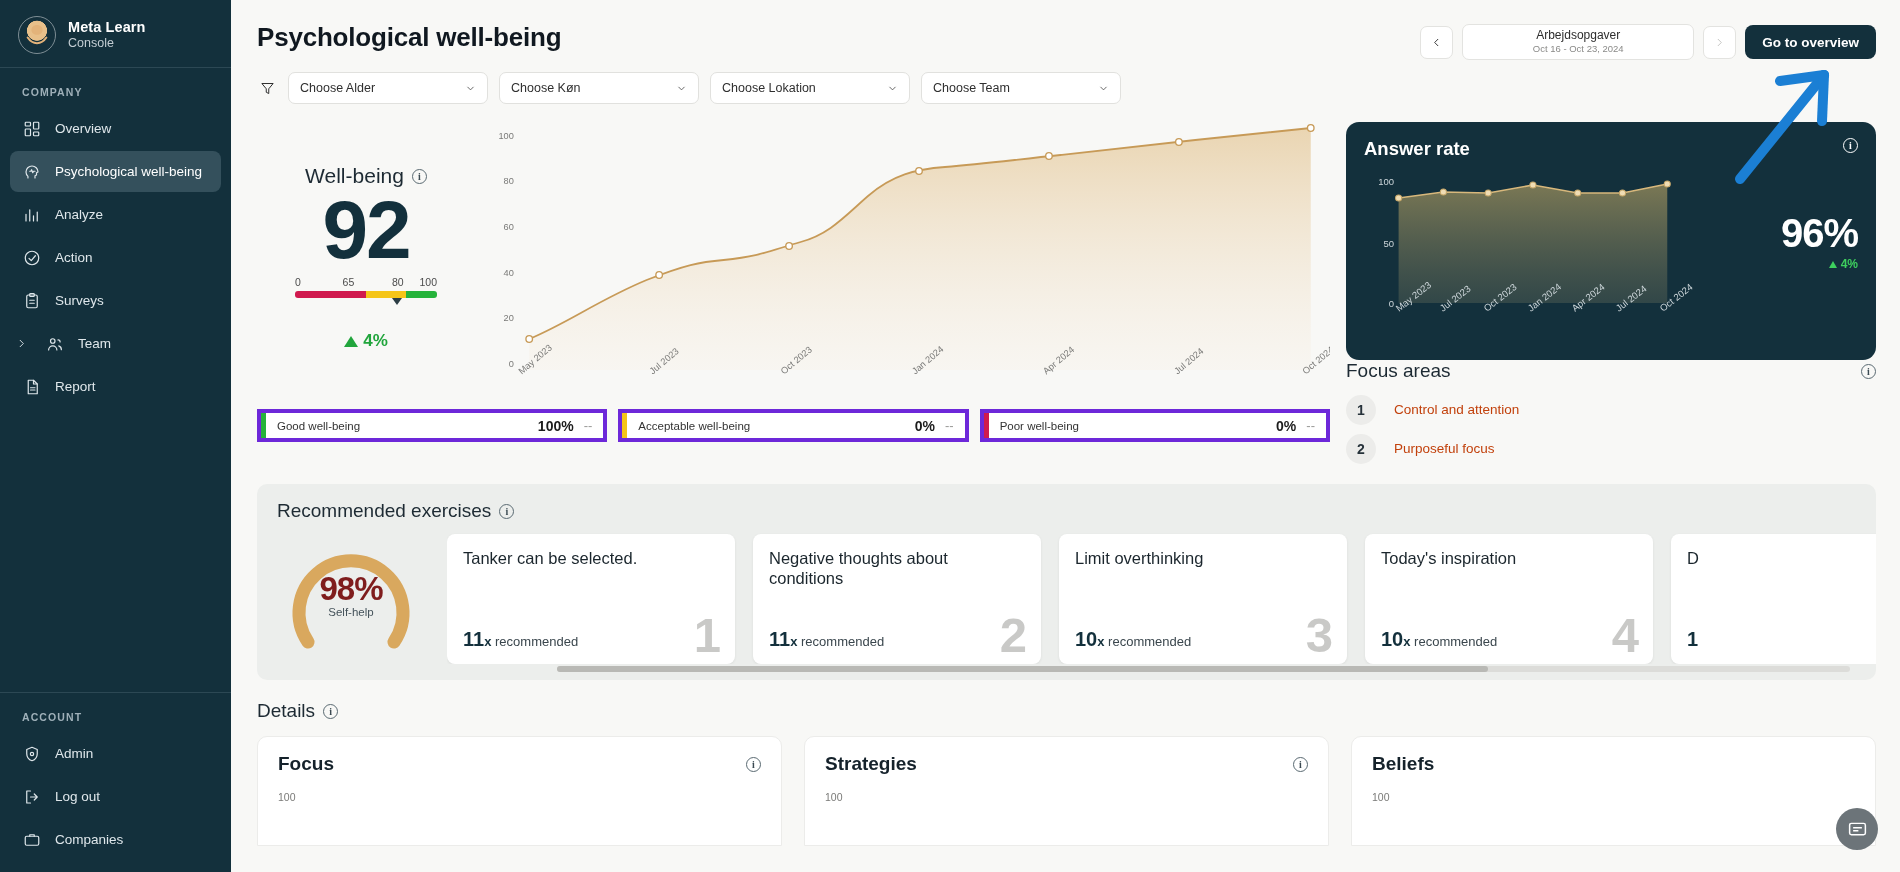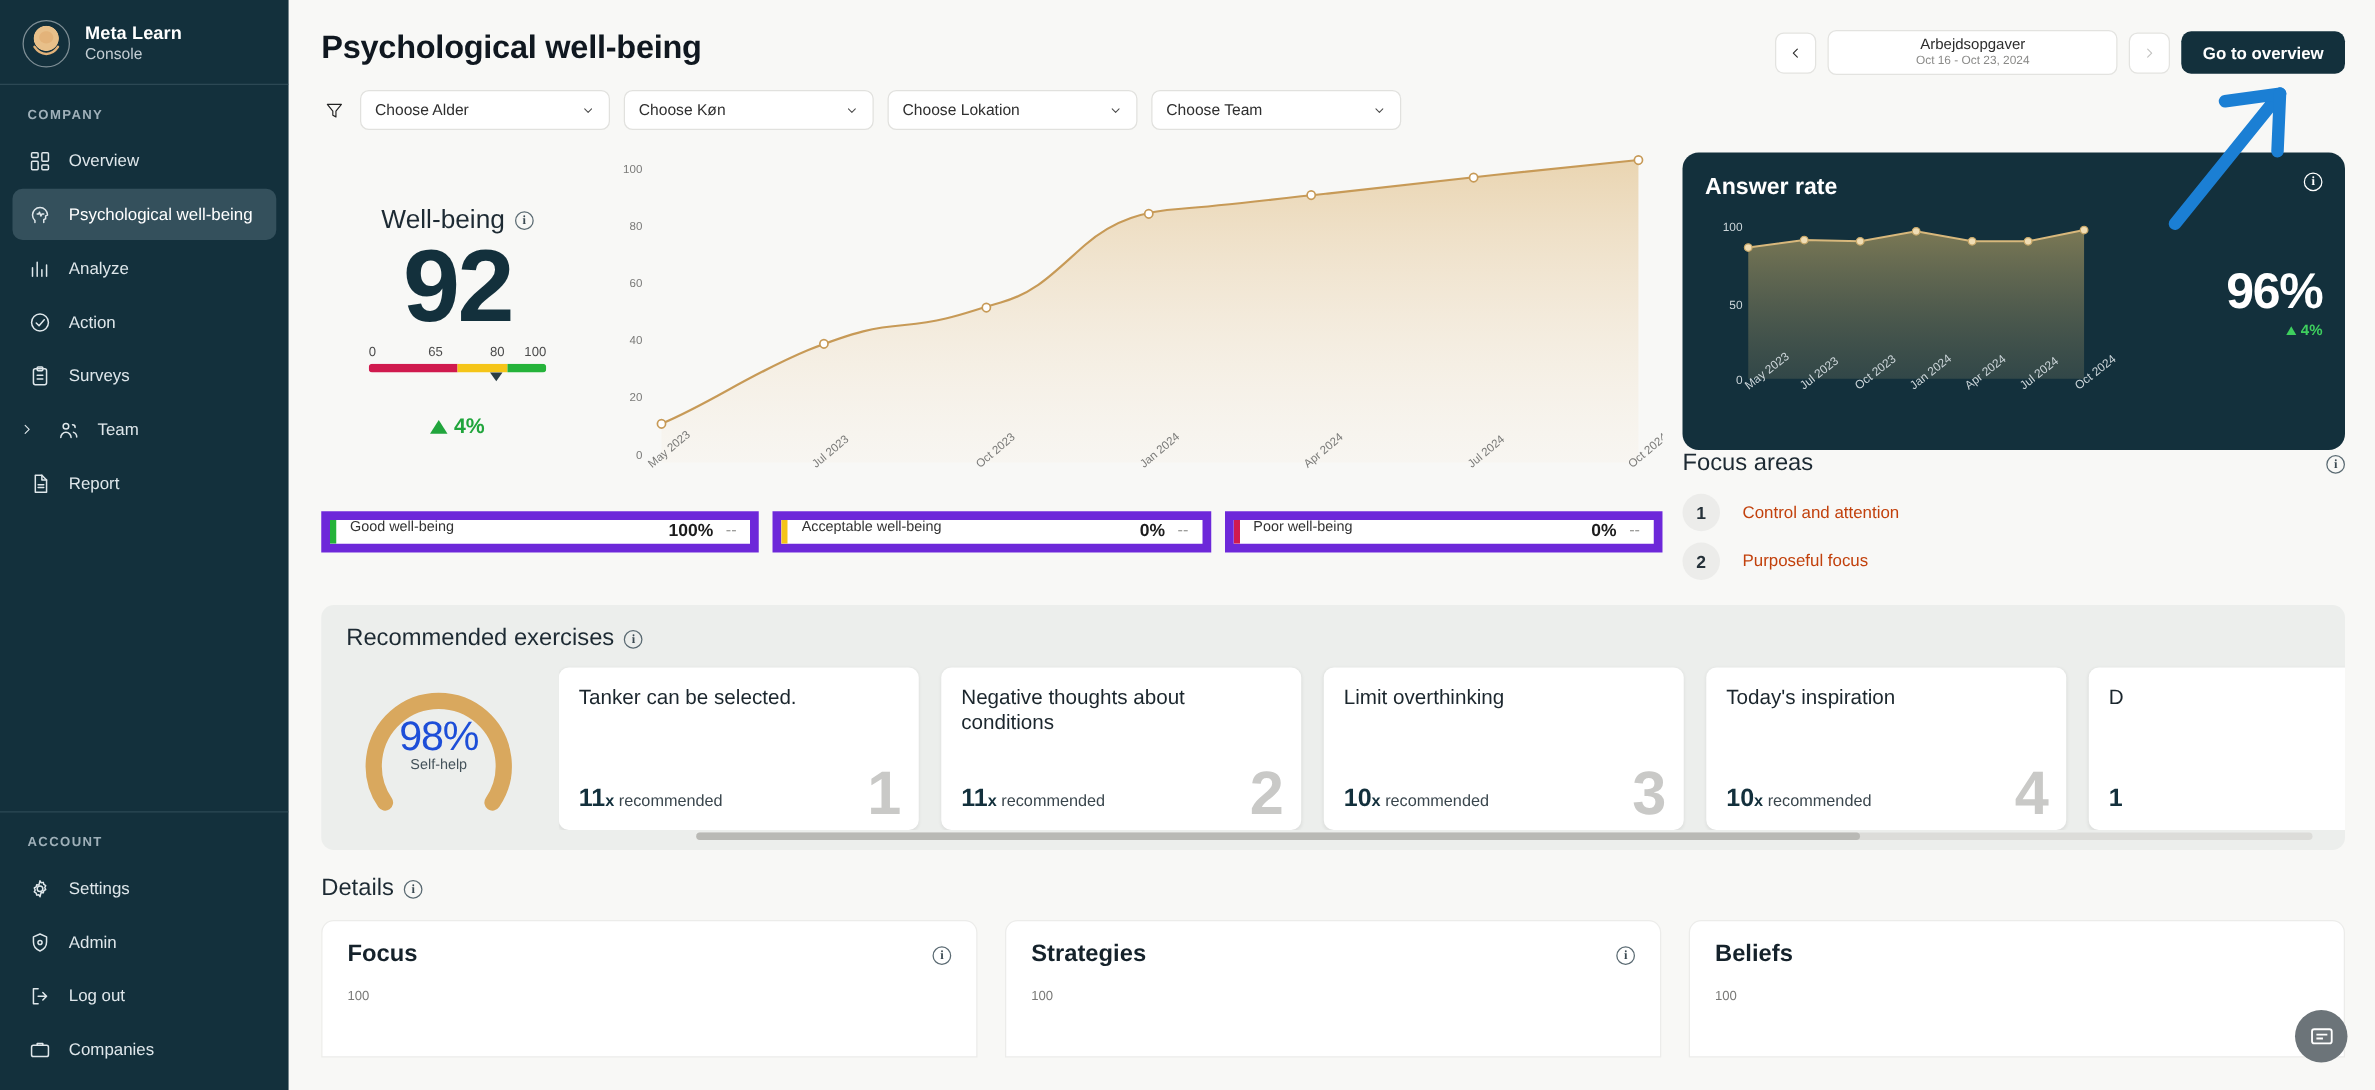--- a/index.html
+++ b/index.html
@@ -113,22 +113,22 @@
   .wb-bar i { display: block; height: 100%; }
   .wb-marker { width: 142px; position: relative; height: 9px; }
   .wb-marker .tri { position: absolute; width: 0; height: 0; border-left: 5px solid transparent; border-right: 5px solid transparent; border-bottom: 7px solid #2b3d44; transform: rotate(180deg); top: 0; }
   .wb-delta { display: flex; align-items: center; gap: 5px; font-size: 17px; font-weight: 700; color: #21a53c; margin-top: 24px; }
   .tri-up { width: 0; height: 0; border-left: 7px solid transparent; border-right: 7px solid transparent; border-bottom: 11px solid #21a53c; }
 
   .wb-chart { flex: 1 1 auto; position: relative; height: 275px; padding-left: 8px; }
 
   .legend-row { display: flex; gap: 11px; margin-top: 12px; }
   .legend-card {
-    flex: 1 1 0; height: 33px; background: #fff; border-radius: 0; display: flex; align-items: flex-start;
-    padding-right: 11px; border: 7px solid #6d28d9; overflow: hidden;
+    flex: 1 1 0; height: 33px; background: #fff; border-radius: 0; display: flex; align-items: center;
+    padding-right: 11px; border: 4px solid #6d28d9; overflow: hidden;
   }
   .legend-bar { width: 5px; align-self: stretch; flex: 0 0 5px; }
   .legend-name { font-size: 11.5px; color: #333; padding-left: 11px; flex: 1 1 auto; }
   .legend-val { font-size: 14px; font-weight: 700; color: #1c1c1c; }
   .legend-dash { font-size: 13px; color: #9a9a98; padding-left: 10px; }
 
   
   .panel-right { width: 530px; flex: 0 0 530px; }
   .answer-card {
     background: #13303c; border-radius: 13px; height: 238px; position: relative; padding: 16px 18px 10px 18px;
@@ -152,21 +152,21 @@
   .focus-label { font-size: 13.5px; color: #c2410c; }
 
   
   .rec-wrap { background: #eceeec; border-radius: 10px; margin-top: 16px; padding: 16px 0 14px 20px; position: relative; overflow: hidden; height: 196px; }
   .rec-head { display: flex; align-items: center; gap: 8px; }
   .rec-title { font-size: 19px; color: #1d2a33; }
   .rec-body { display: flex; align-items: flex-start; gap: 22px; margin-top: 10px; }
   .gauge { width: 148px; flex: 0 0 148px; height: 110px; position: relative; display:flex; align-items:center; justify-content:center; }
   .gauge svg { position: absolute; inset: 0; width: 148px; height: 148px; top: -8px; }
   .gauge-txt { position: relative; text-align: center; margin-top: 14px; }
-  .gauge-pct { font-size: 33px; font-weight: 400; color: #1d4ed8; letter-spacing: -1px; }
+  .gauge-pct { font-size: 33px; font-weight: 700; color: #7f1d1d; letter-spacing: -1px; }
   .gauge-sub { font-size: 11.5px; color: #44525a; margin-top: -2px; }
   .rec-cards { flex: 1 1 auto; display: flex; gap: 18px; overflow: hidden; padding-top: 2px; }
   .rec-card {
     width: 288px; flex: 0 0 288px; height: 130px; background: #fff; border-radius: 8px;
     padding: 14px 16px 12px 16px; position: relative; box-shadow: 0 1px 3px rgba(0,0,0,.07);
   }
   .rec-card-title { font-size: 16.5px; color: #1b262d; line-height: 1.22; font-weight: 400; padding-right: 34px; }
   .rec-card-foot { position: absolute; left: 16px; bottom: 13px; font-size: 13px; color: #3a464d; }
   .rec-card-foot b { font-size: 20px; font-weight: 700; color: #13303c; }
   .rec-card-foot .xs { font-size: 13px; font-weight: 700; color: #13303c; }
@@ -299,29 +299,20 @@
         </span>
         <span>Report</span>
       </div>
     </nav>
 
     <div class="nav-spacer"></div>
     <div class="side-div"></div>
     <div class="side-section">ACCOUNT</div>
 
     <nav class="nav account-block">
-      <div class="nav-item nav-sub">
-        <span class="ico">
-          <svg viewBox="0 0 24 24">
-              <circle cx="12" cy="12" r="3"></circle>
-              <path d="M12 3.5l1.2 2 2.3-.3.6 2.2 2 1.2-1 2.1 1 2.1-2 1.2-.6 2.2-2.3-.3L12 20.5l-1.2-2-2.3.3-.6-2.2-2-1.2 1-2.1-1-2.1 2-1.2.6-2.2 2.3.3z"></path>
-            </svg>
-        </span>
-        <span>Settings</span>
-      </div>
       <div class="nav-item nav-sub">
         <span class="ico">
           <svg viewBox="0 0 24 24">
               <path d="M12 3l7 3v5.5c0 4.5-3 8-7 9.5-4-1.5-7-5-7-9.5V6z"></path>
               <circle cx="12" cy="12" r="2.2"></circle>
             </svg>
         </span>
         <span>Admin</span>
       </div>
       <div class="nav-item nav-sub">

